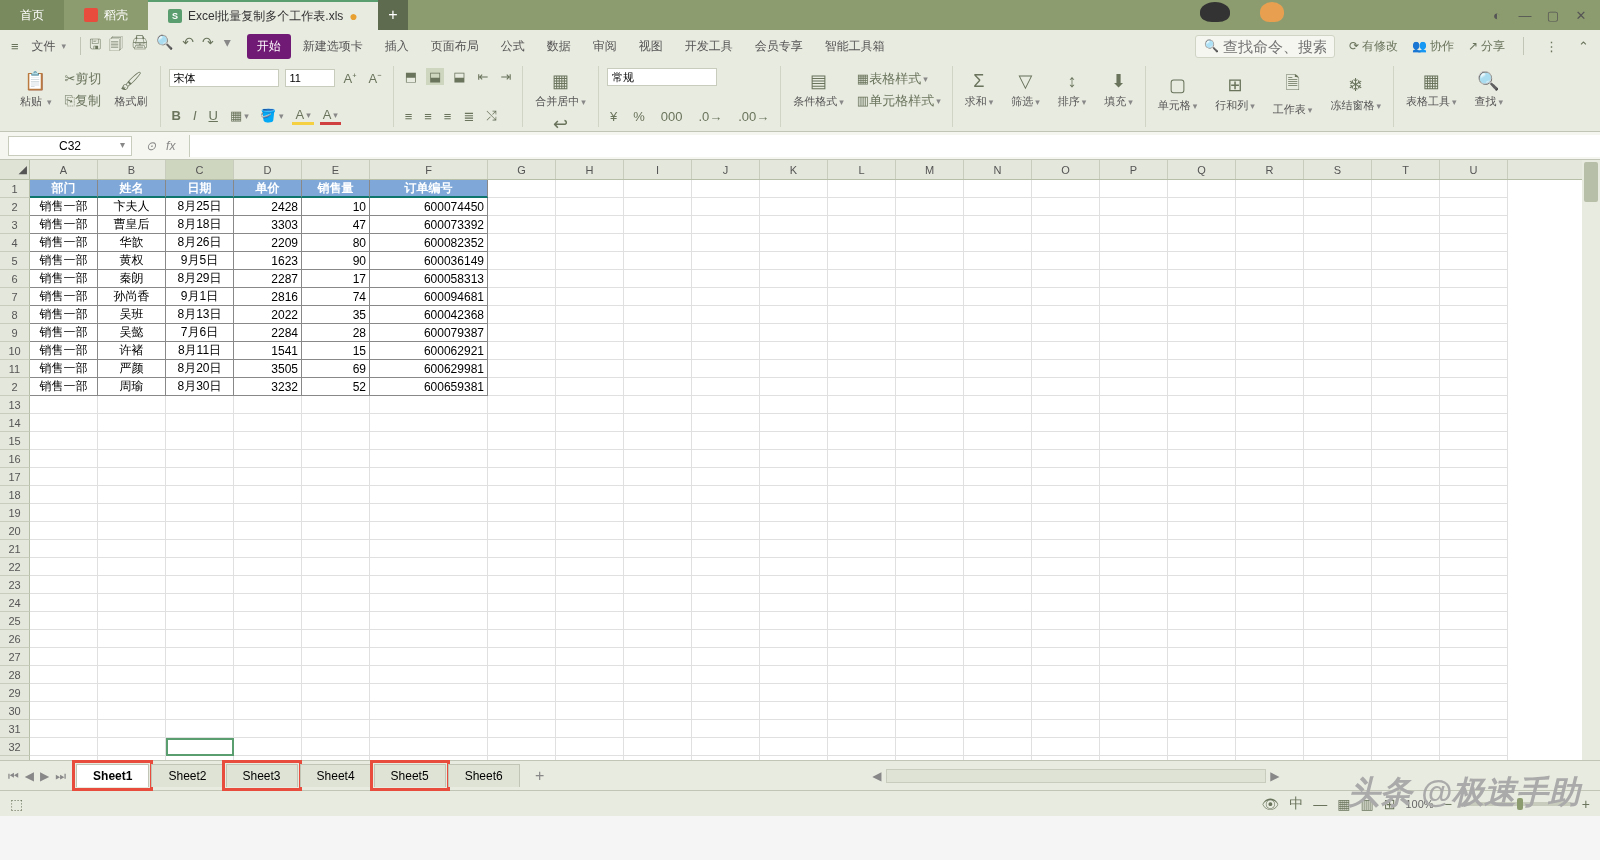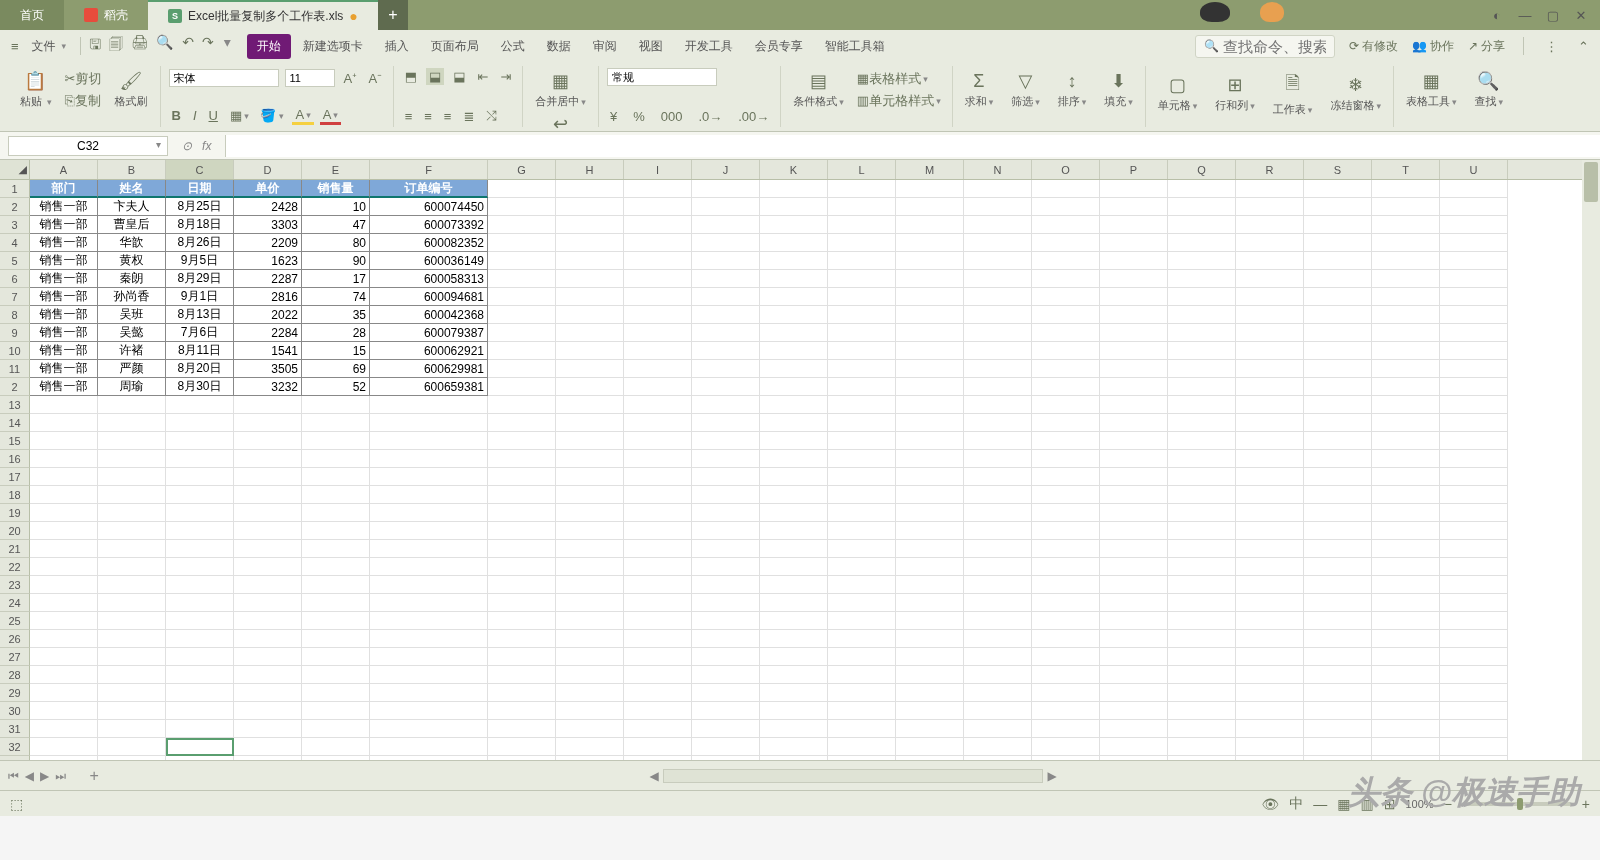--- a/index.html
+++ b/index.html
@@ -38,21 +38,21 @@
 .rbtn { display:flex;flex-direction:column;align-items:center;gap:2px;cursor:pointer;padding:2px 4px; }
 .rbtn .ric { font-size:18px;color:#6a745c; }
 .rbtn .rlab { font-size:11px; }
 .rsmall { cursor:pointer;padding:1px 3px;font-size:13px;color:#6a745c; display:inline-flex; align-items:center; }
 .font-sel, .size-sel { border:1px solid #c8ccbd;background:#fff;font-size:11px;padding:2px 4px;outline:none; }
 .font-sel { width:110px; } .size-sel { width:50px; }
 .num-sel { border:1px solid #c8ccbd;background:#fff;font-size:11px;padding:2px 4px;outline:none;width:110px; }
 .dd { font-size:9px;color:#888;margin-left:2px; }
 
 .formula-bar { height:28px;background:#f5f6f0;border-bottom:1px solid #c0c5b5;display:flex;align-items:center;font-size:12px; }
-.name-box { width:160px;border:1px solid #c8ccbd;background:#fff;margin-left:8px;padding:2px 6px;text-align:center;position:relative; }
+.name-box { width:124px;border:1px solid #c8ccbd;background:#fff;margin-left:8px;padding:2px 6px;text-align:center;position:relative; }
 .name-box::after { content:"▾";position:absolute;right:6px;color:#888;font-size:10px; }
 .fb-icons { display:flex;gap:10px;padding:0 14px;color:#888; }
 .fb-icons span { cursor:pointer; font-style:italic; }
 .fb-input { flex:1;border-left:1px solid #c8ccbd;padding:2px 8px;background:#fff;height:22px; }
 
 .grid-wrap { position:relative;height:600px;background:#fff;display:flex;flex-direction:column; }
 .col-head { display:flex;height:20px;background:#e4e7dc;border-bottom:1px solid #b8bfa8;font-size:11px;color:#555; }
 .col-head .corner { width:30px;border-right:1px solid #b8bfa8;background:#dfe3d5;display:flex;align-items:center;justify-content:flex-end;padding-right:2px; }
 .col-head .ch { border-right:1px solid #c8ccbd;display:flex;align-items:center;justify-content:center;cursor:pointer; }
 .col-head .ch.sel { background:#cfd6c0; }
@@ -1145,20 +1145,28 @@
     </div>
 </div>
 
 <div class="sheet-bar">
   <div class="sheet-nav">
     <span>⏮</span>
     <span>◀</span>
     <span>▶</span>
     <span>⏭</span>
   </div>
+  <div id="sheets" style="display:flex;">
+      <div class="sheet-tab active hl">Sheet1</div>
+      <div class="sheet-tab">Sheet2</div>
+      <div class="sheet-tab hl">Sheet3</div>
+      <div class="sheet-tab">Sheet4</div>
+      <div class="sheet-tab hl">Sheet5</div>
+      <div class="sheet-tab">Sheet6</div>
+    </div>
   <div class="sheet-add">+</div>
   <div class="sheet-scroll">
     <span class="nav">◀</span>
     <div class="track"></div>
     <span class="nav">▶</span>
   </div>
 </div>
 
 <div class="status-bar">
   <span class="view-ic">⬚</span>

